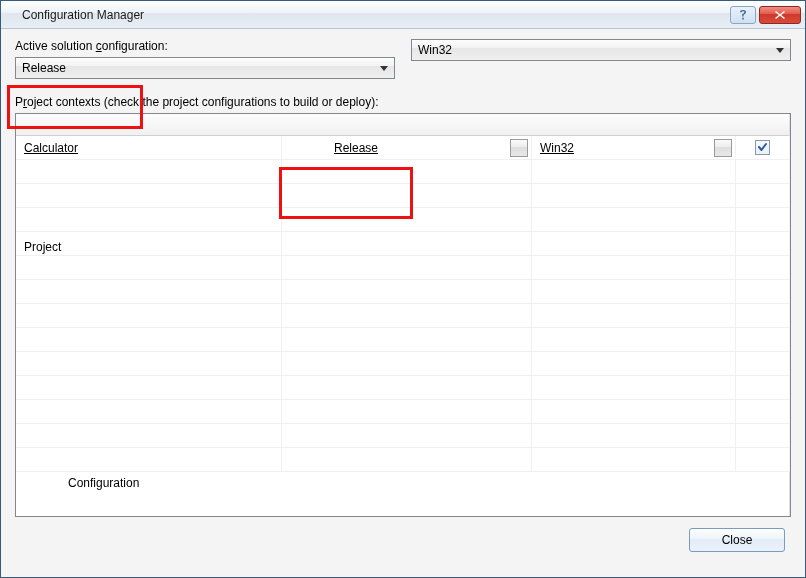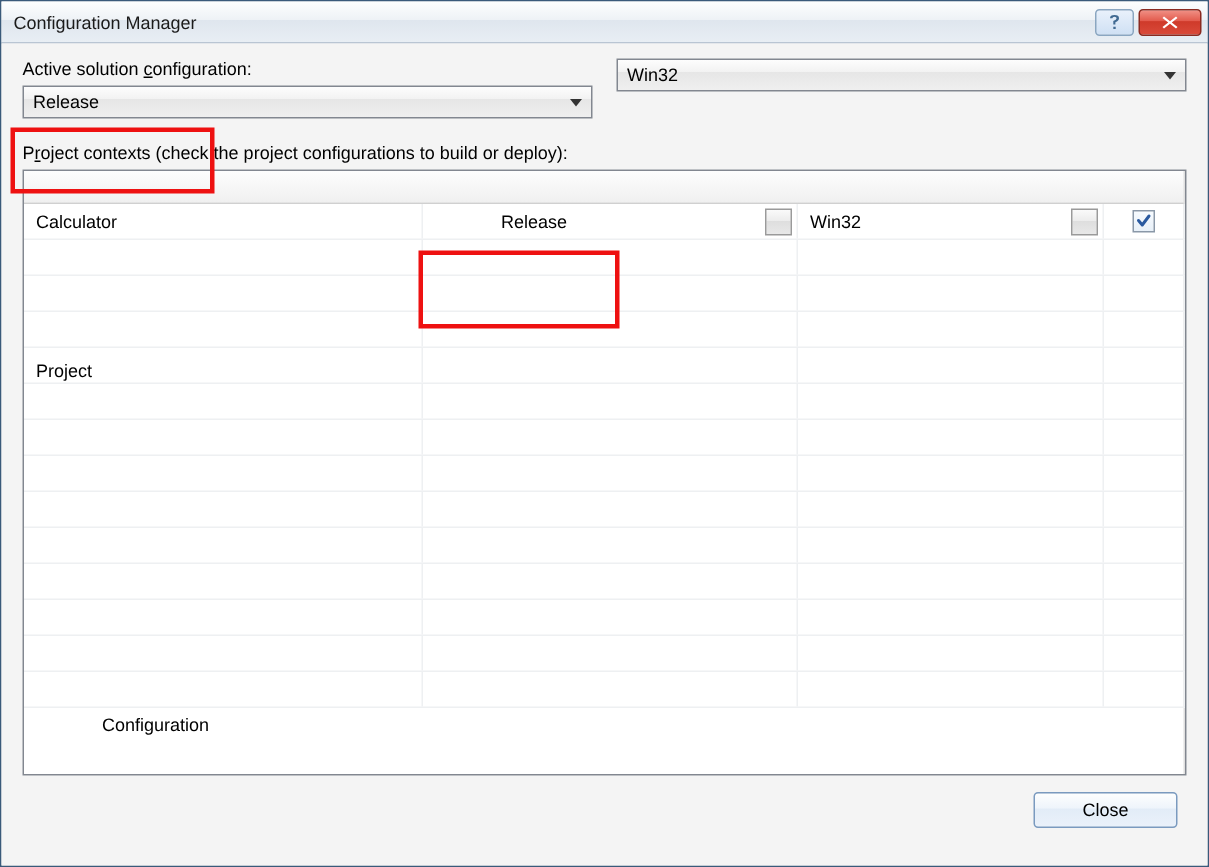--- a/index.html
+++ b/index.html
@@ -17,21 +17,21 @@
     border:1px solid #3a5a7a;
     display:flex; flex-direction:column;
     background:#f0f0f0;
   }
   
   .titlebar {
     height:28px;
     background: linear-gradient(to bottom, #fdfefe 0%, #eef2f6 45%, #dfe6ee 46%, #e8eef4 100%);
     border-bottom:1px solid #b9c5d3;
     display:flex; align-items:center;
-    padding:0 4px 0 8px;
+    padding:0 4px 0 21px;
     justify-content:flex-end;
   }
   .titlebar .title {
     flex:1;
     color:#1a1a1a;
     font-size:12px;
   }
   .titlebar .winbtn {
     height:18px; border-radius:3px;
     display:inline-flex; align-items:center; justify-content:center;
@@ -139,20 +139,21 @@
   .col-build   { flex:1; justify-content:flex-start; }
 
   .grid-body {
     flex:1;
     display:flex; flex-direction:column;
   }
   .row {
     display:flex;
     height:24px;
     border-bottom:1px solid #eef0f2;
+    text-decoration:underline;
   }
   .cell {
     padding:0 8px;
     display:flex; align-items:center;
     border-right:1px solid #eef0f2;
     position:relative;
   }
   .cell.col-build { justify-content:center; padding:0; }
 
   .cellcombo-btn {

